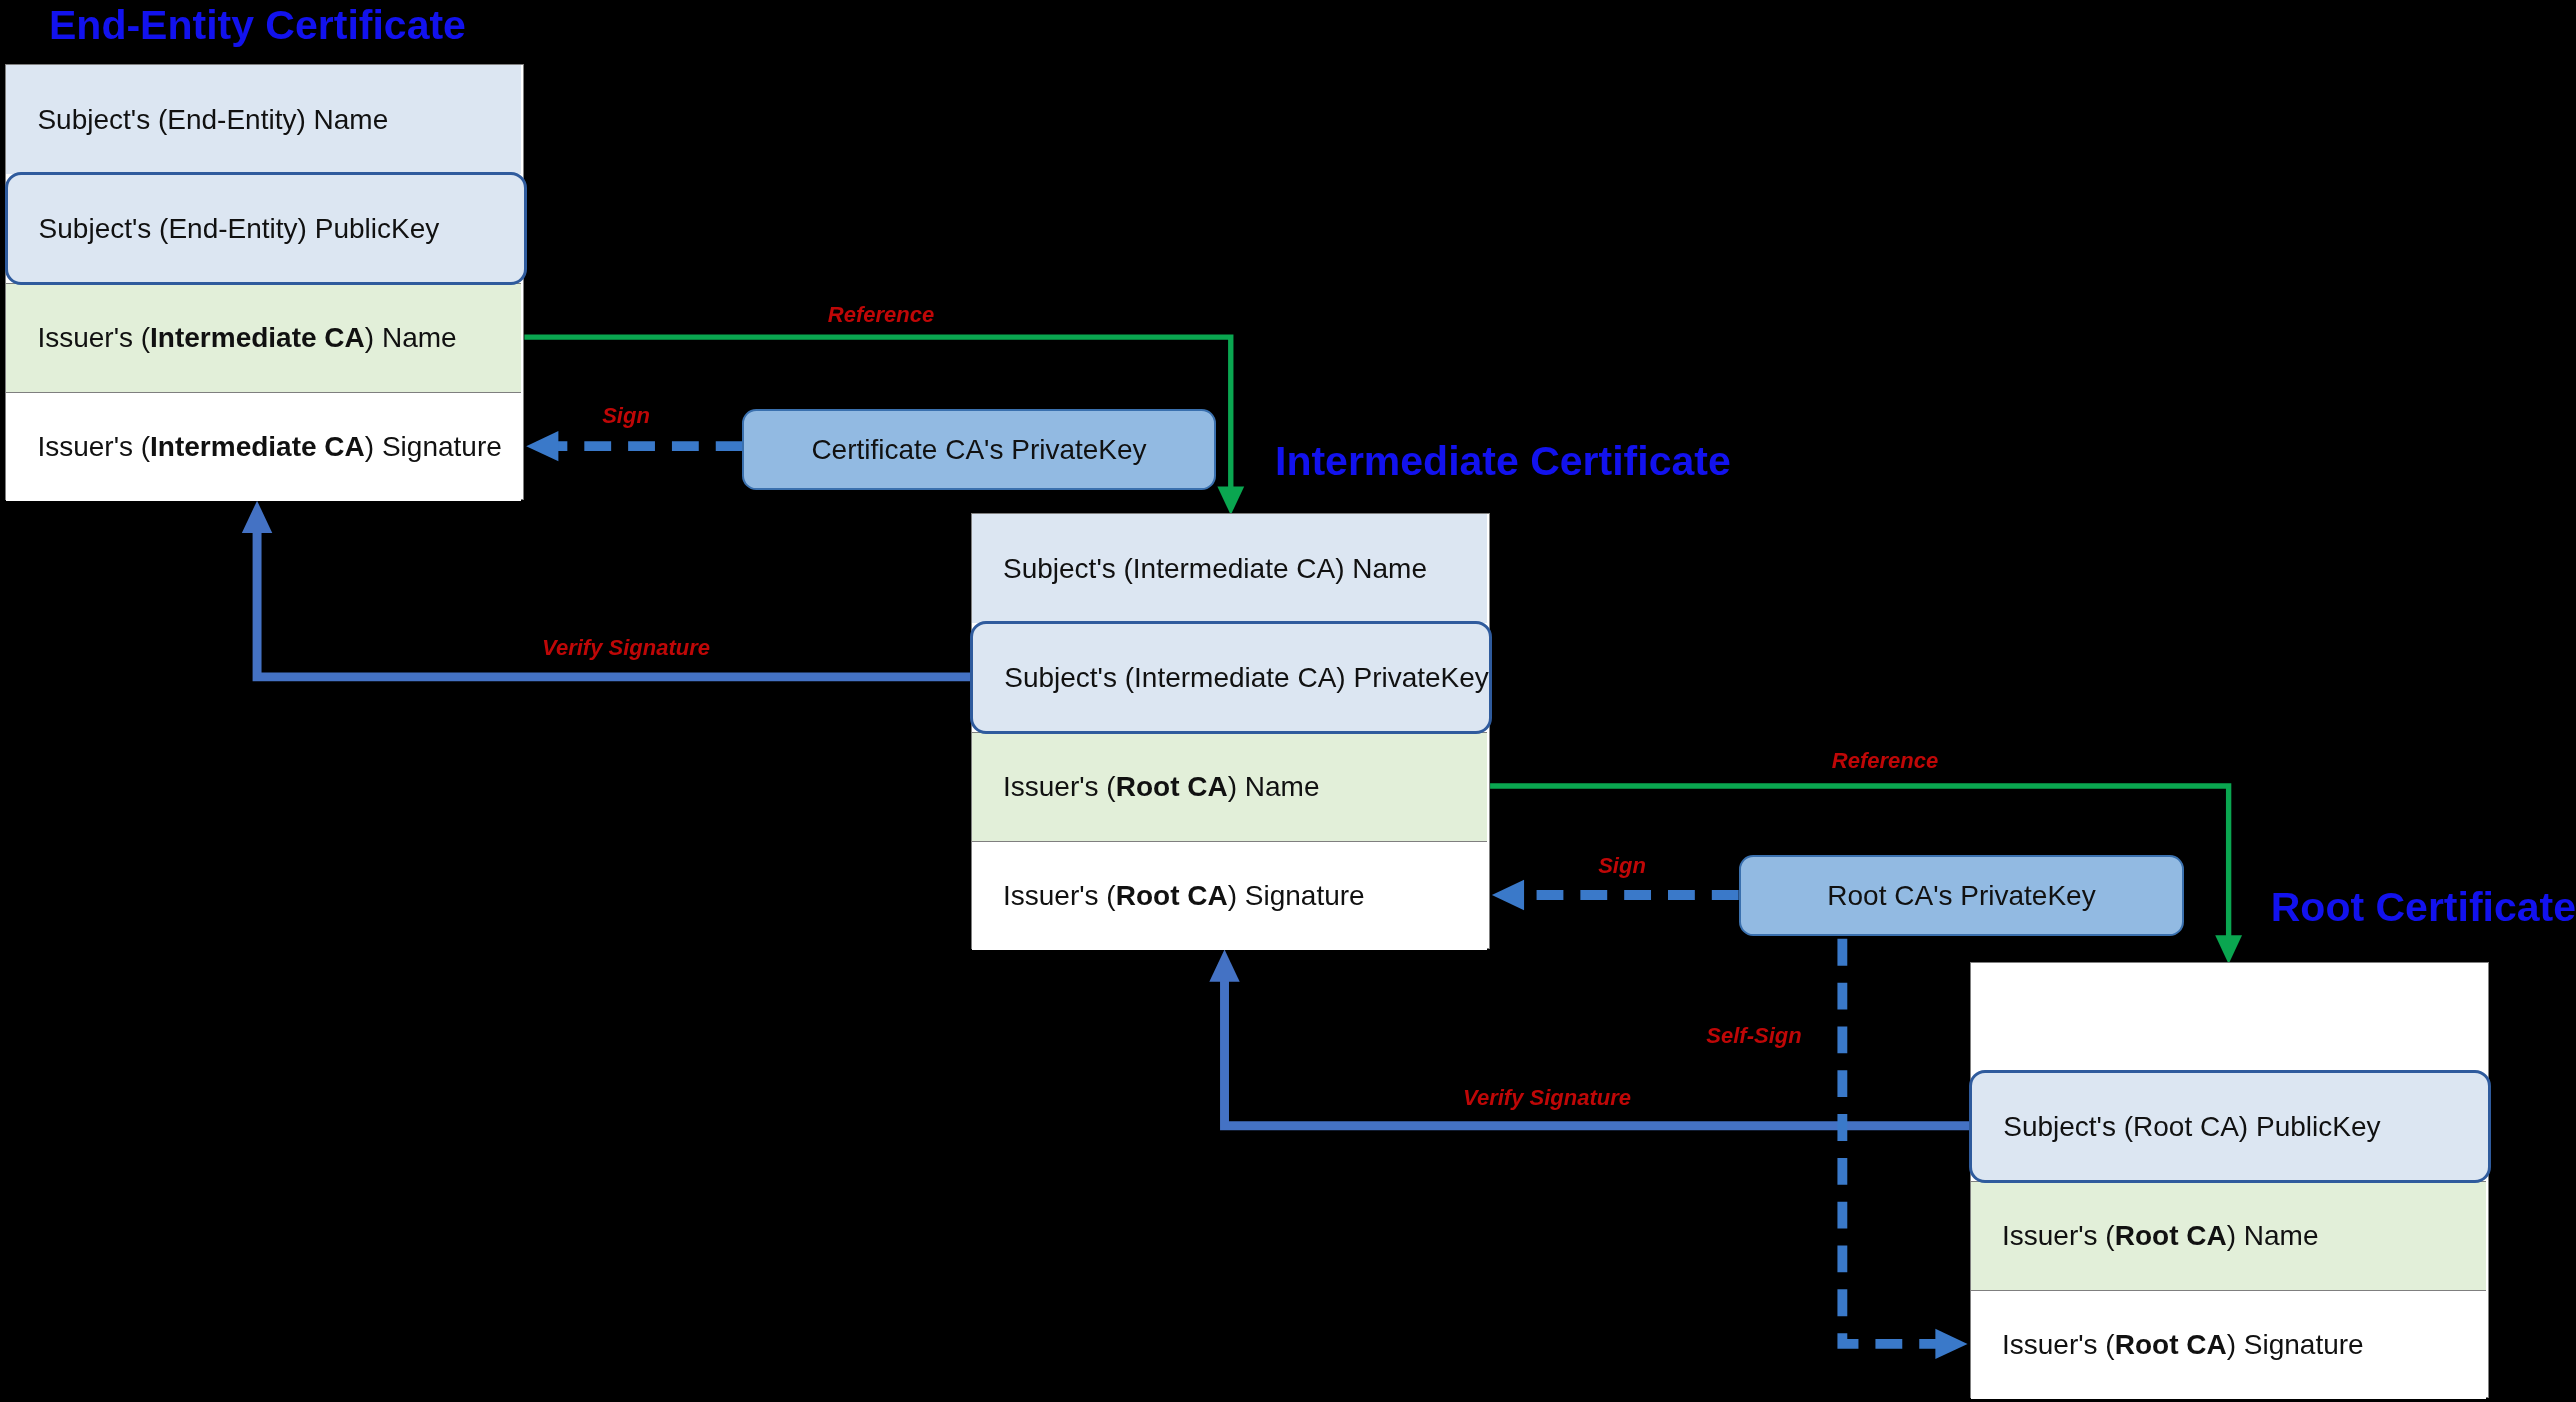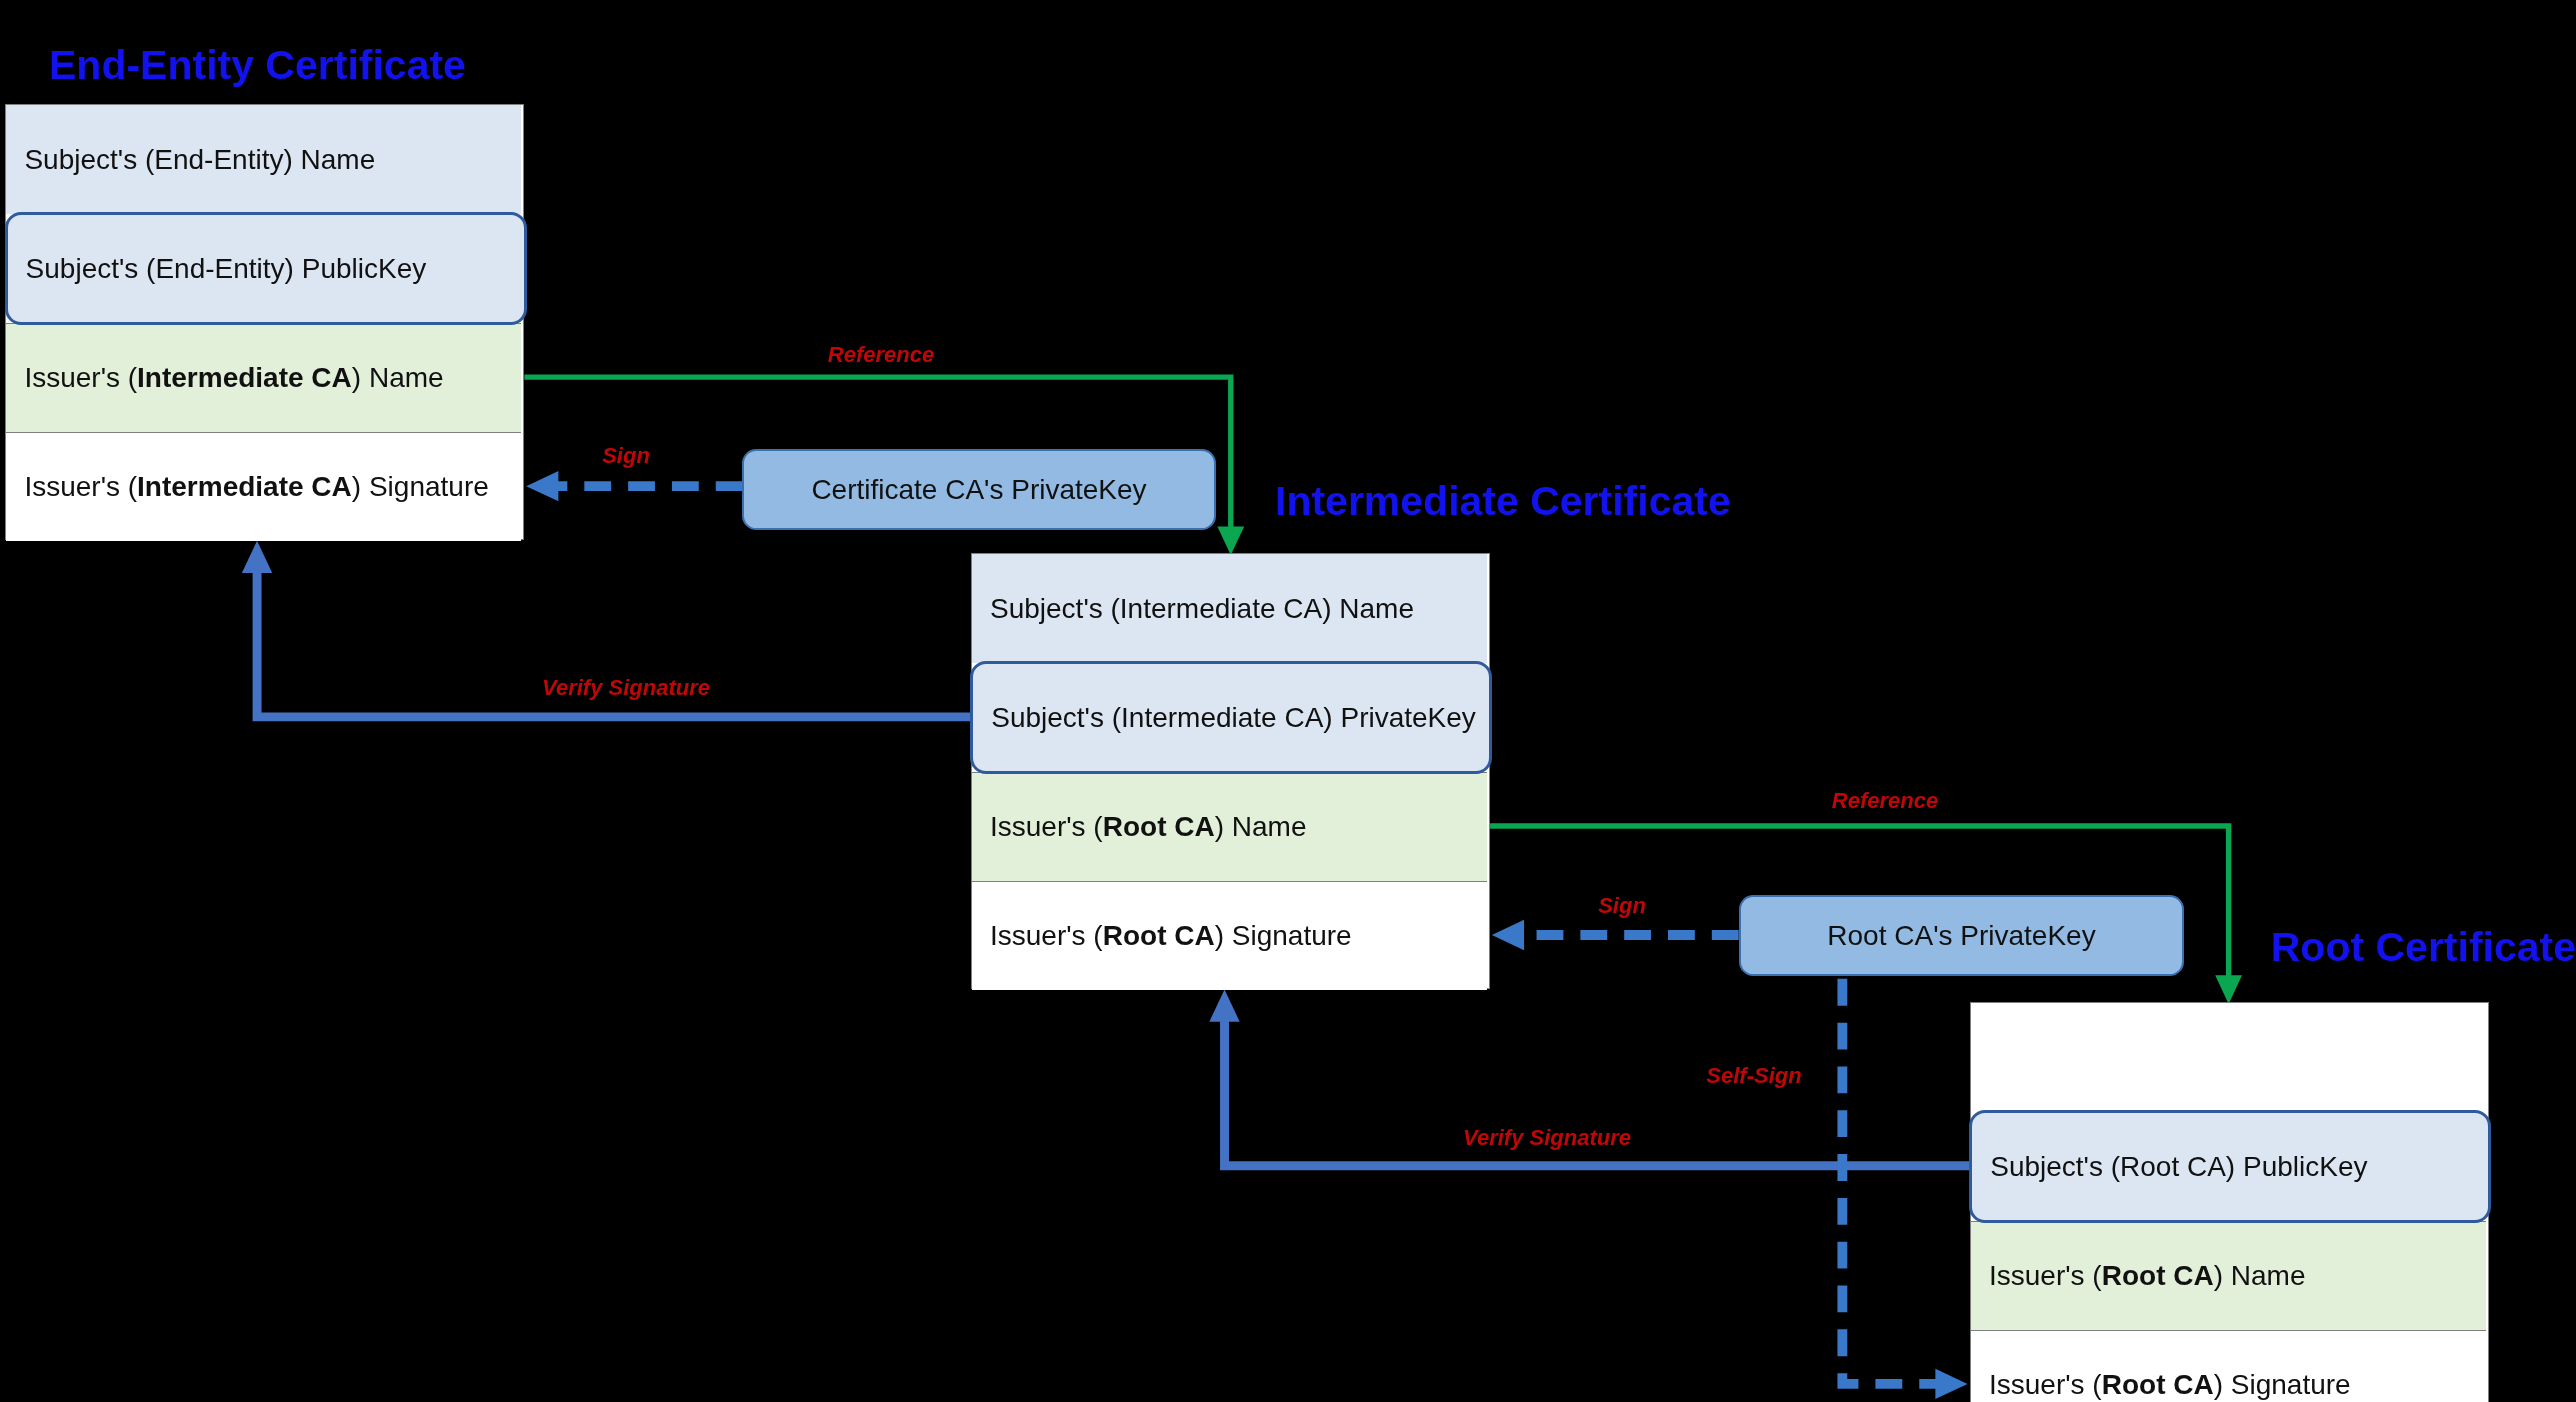--- a/index.html
+++ b/index.html
@@ -7,30 +7,30 @@
     --green:#0aa650; --blue-solid:#4472c4; --blue-dashed:#3a79c9;
     --row-blue:#dce6f2; --row-blue-border:#2f5b9d; --row-green:#e2efd9;
     --row-white:#ffffff; --box-border:#7f7f7f; --pk-fill:#92bae2;
     --pk-border:#3a70ae; --text:#111111;
   }
   html,body{margin:0;padding:0;}
   body{
     width:2576px;height:1402px;background:var(--bg);
     font-family:"Liberation Sans",sans-serif;overflow:hidden;position:relative;
   }
-  .stage{position:absolute;inset:0;margin-top:40px;}
+  .stage{position:absolute;inset:0;}
   svg.wires{position:absolute;left:0;top:0;width:2576px;height:1402px;}
   .wire-green{stroke:var(--green);stroke-width:6;fill:none;}
   .wire-blue{stroke:var(--blue-solid);stroke-width:10;fill:none;}
   .wire-dash{stroke:var(--blue-dashed);stroke-width:11;fill:none;stroke-dasharray:30 19;}
   .head-green{fill:var(--green);}
   .head-blue{fill:var(--blue-solid);}
   .head-dash{fill:var(--blue-dashed);}
   .cert{position:absolute;width:519px;height:436px;border:1.8px solid var(--box-border);box-sizing:border-box;background:var(--row-white);}
-  .cert .row{position:absolute;left:0;width:515px;height:109px;display:flex;align-items:center;padding-left:18px;box-sizing:border-box;font-size:28px;color:var(--text);white-space:nowrap;}
+  .cert .row{position:absolute;left:0;width:515px;height:109px;display:flex;align-items:center;padding-left:31px;box-sizing:border-box;font-size:28px;color:var(--text);white-space:nowrap;}
   .row.r0{top:0;background:var(--row-blue);}
   .row.r1{top:107px;left:-1.8px;width:522px;height:113px;background:var(--row-blue);border:3.6px solid var(--row-blue-border);border-radius:16px;z-index:2;}
   .row.r2{top:218px;background:var(--row-green);border-top:1.8px solid var(--box-border);}
   .row.r3{top:327px;background:var(--row-white);border-top:1.8px solid var(--box-border);}
   .row b{font-weight:700;}
   .cert-title{position:absolute;font-size:41px;font-weight:700;color:var(--title-blue);white-space:nowrap;}
   .pk-box{position:absolute;height:81px;background:var(--pk-fill);border:2.7px solid var(--pk-border);border-radius:14.3px;box-sizing:border-box;display:flex;align-items:center;justify-content:center;font-size:28px;color:var(--text);white-space:nowrap;}
   .edge-label{position:absolute;transform:translate(-50%,-50%);font-size:22px;font-weight:700;font-style:italic;color:var(--label-red);white-space:nowrap;}
 </style>
 </head>

